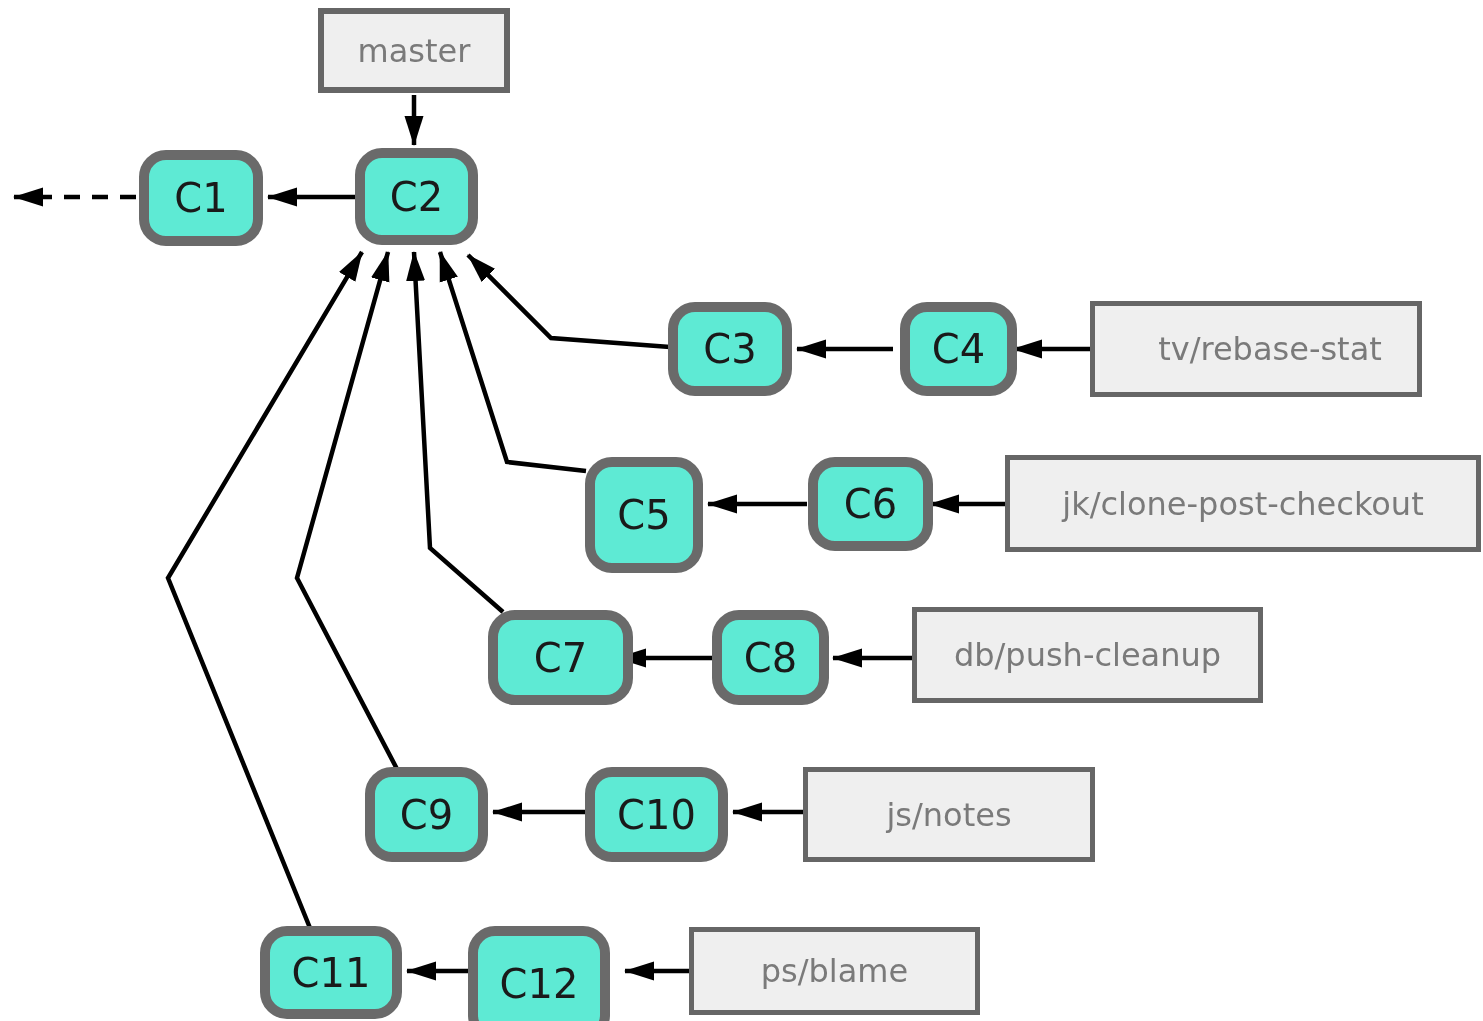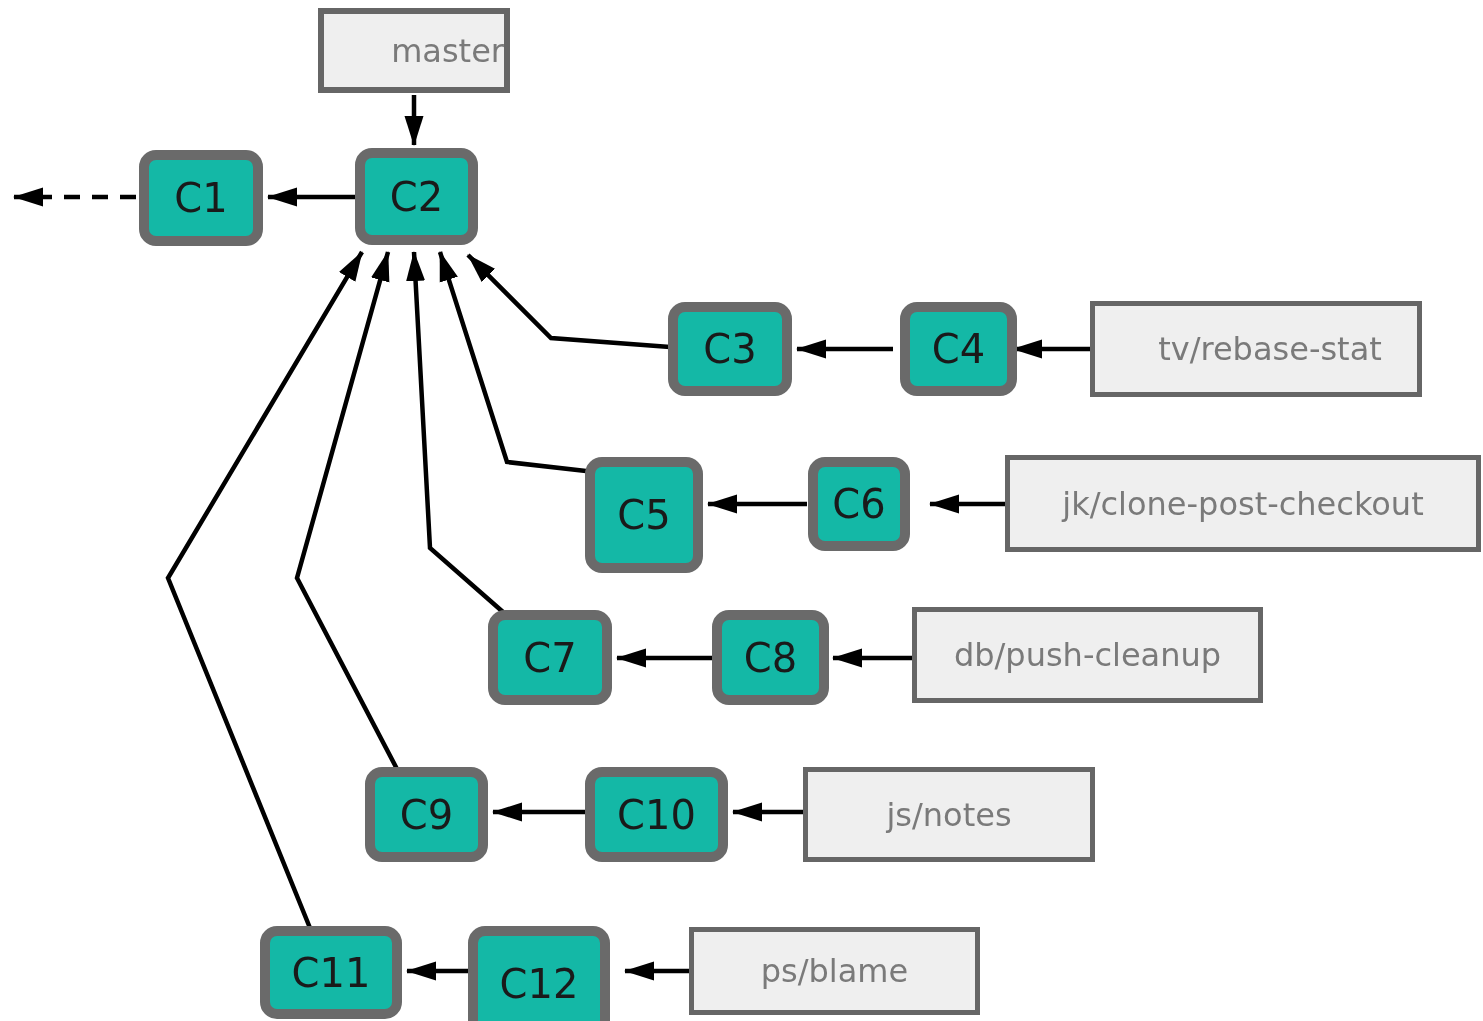--- a/index.html
+++ b/index.html
@@ -16,43 +16,43 @@
     overflow: hidden;
   }
   .edges-layer {
     position: absolute;
     left: 0; top: 0;
     width: 1483px; height: 1021px;
   }
   .commit {
     position: absolute;
     box-sizing: border-box;
-    background: #14b8a6;
+    background: #5eead4;
     border: 10px solid #6a6a6a;
-    border-radius: 17px;
+    border-radius: 27px;
     display: flex;
     align-items: center;
     justify-content: center;
     color: #1a1a1a;
     font-size: 40px;
     line-height: 1;
   }
   .branch-box {
     position: absolute;
     box-sizing: border-box;
     background: #efefef;
     border: 5px solid #666666;
     display: flex;
     align-items: center;
     justify-content: center;
     color: #7a7a7a;
     font-size: 32px;
     line-height: 1;
   }
-  .branch-box.master { border-width: 6px; justify-content: flex-end; }
+  .branch-box.master { border-width: 6px; }
 </style>
 </head>
 <body>
 
 <div class="canvas">
 
   <svg class="edges-layer" width="1483" height="1021" viewBox="0 0 1483 1021" xmlns="http://www.w3.org/2000/svg">
     <defs>
       <marker id="arrow" viewBox="0 0 30 20" refX="29" refY="10" markerWidth="30" markerHeight="20" markerUnits="userSpaceOnUse" orient="auto">
         <path d="M30,10 L0,0.5 L0,19.5 Z" fill="#000000"></path>
@@ -123,25 +123,25 @@
   </div>
 
   <div class="commit" style="left:892px; top:302px; width:117px; height:94px;margin-left:8px;">
     <span>C4</span>
   </div>
 
   <div class="commit" style="left:585px; top:457px; width:118px; height:116px;">
     <span>C5</span>
   </div>
 
-  <div class="commit" style="left:808px; top:457px; width:102px; height:94px;">
+  <div class="commit" style="left:808px; top:457px; width:125px; height:94px;">
     <span>C6</span>
   </div>
 
-  <div class="commit" style="left:488px; top:610px; width:124px; height:95px;">
+  <div class="commit" style="left:488px; top:610px; width:145px; height:95px;">
     <span>C7</span>
   </div>
 
   <div class="commit" style="left:712px; top:610px; width:117px; height:95px;">
     <span>C8</span>
   </div>
 
   <div class="commit" style="left:365px; top:767px; width:123px; height:95px;text-align:center;">
     <span>C9</span>
   </div>

